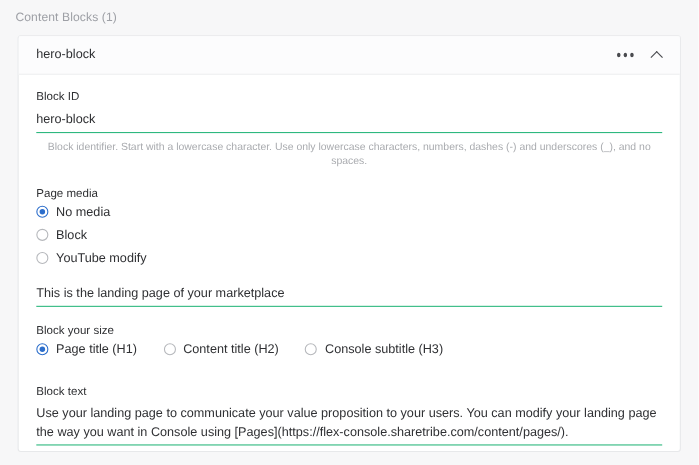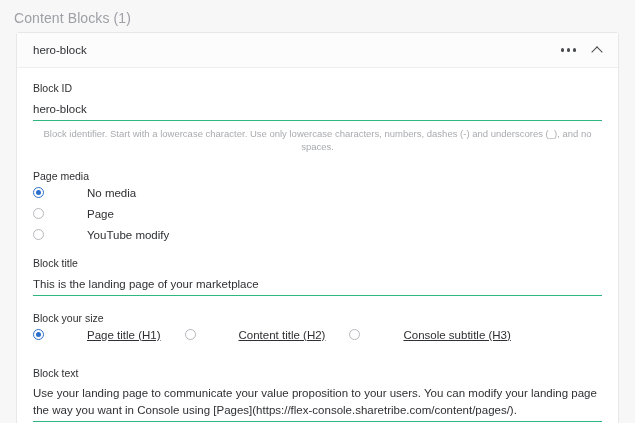--- a/index.html
+++ b/index.html
@@ -15,21 +15,21 @@
     overflow: hidden;
   }
   .page {
     position: relative;
     width: 635px;
     height: 423px;
     box-sizing: border-box;
     padding: 0;
   }
   .section-heading {
-    font-size: 14px;
+    font-size: 11px;
     color: #9ea0a6;
     letter-spacing: 0.1px;
     padding: 10px 0 8px 14px;
   }
   .card {
     position: absolute;
     left: 16px;
     top: 32px;
     width: 603px;
     background: #ffffff;
@@ -125,27 +125,25 @@
   .radio-list .radio-row {
     display: flex;
     align-items: center;
     margin-bottom: 9px;
   }
   .radio-inline {
     display: flex;
     align-items: flex-start;
     gap: 24px;
     margin-top: 2px;
-    text-decoration: underline;
   }
   .radio-item {
     display: flex;
     align-items: center;
     cursor: pointer;
-    gap: 36px;
   }
   .radio {
     width: 11px;
     height: 11px;
     border-radius: 50%;
     border: 1px solid #b6b8bc;
     background: #fff;
     box-sizing: border-box;
     margin-right: 7px;
     position: relative;
@@ -217,31 +215,30 @@
 
       <div class="group">
         <div class="field-label">Page media</div>
         <div class="radio-list">
           <div class="radio-row radio-item">
             <span class="radio checked"></span>
             <span class="radio-label">No media</span>
           </div>
           <div class="radio-row radio-item">
             <span class="radio"></span>
-            <span class="radio-label">Page</span>
+            <span class="radio-label">Block</span>
           </div>
           <div class="radio-row radio-item">
             <span class="radio"></span>
             <span class="radio-label">YouTube modify</span>
           </div>
         </div>
       </div>
 
       <div class="group">
-        <div class="field-label">Block title</div>
         <input class="text-input" type="text" value="This is the landing page of your marketplace" style="">
       </div>
 
       <div class="group">
         <div class="field-label">Block your size</div>
         <div class="radio-inline">
           <div class="radio-item">
             <span class="radio checked"></span>
             <span class="radio-label">Page title (H1)</span>
           </div>

